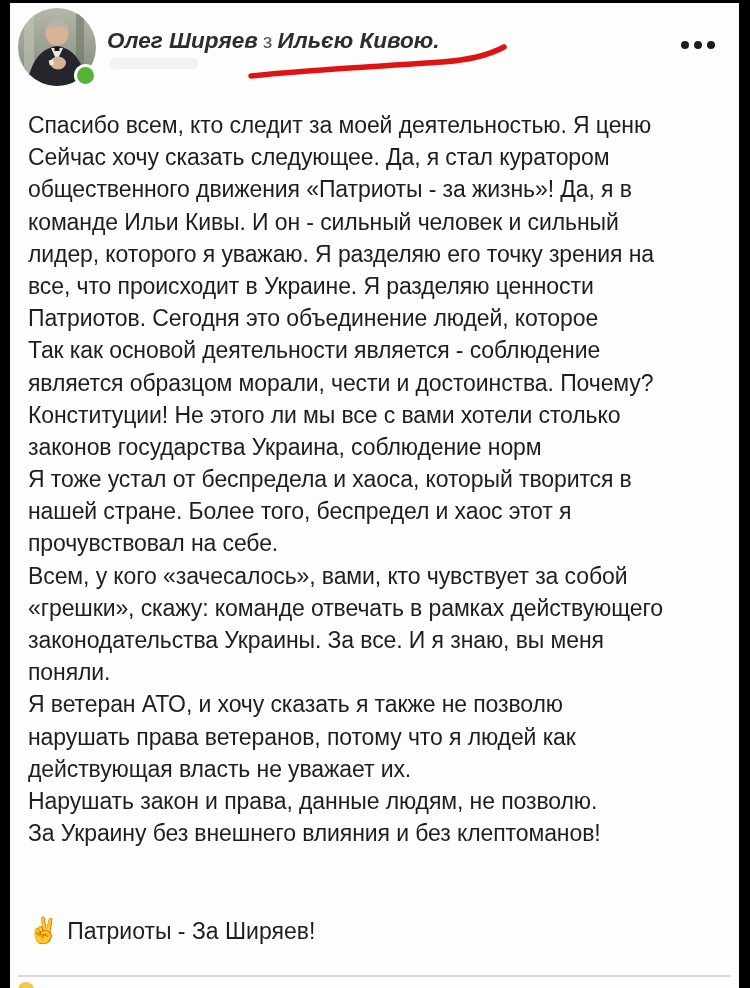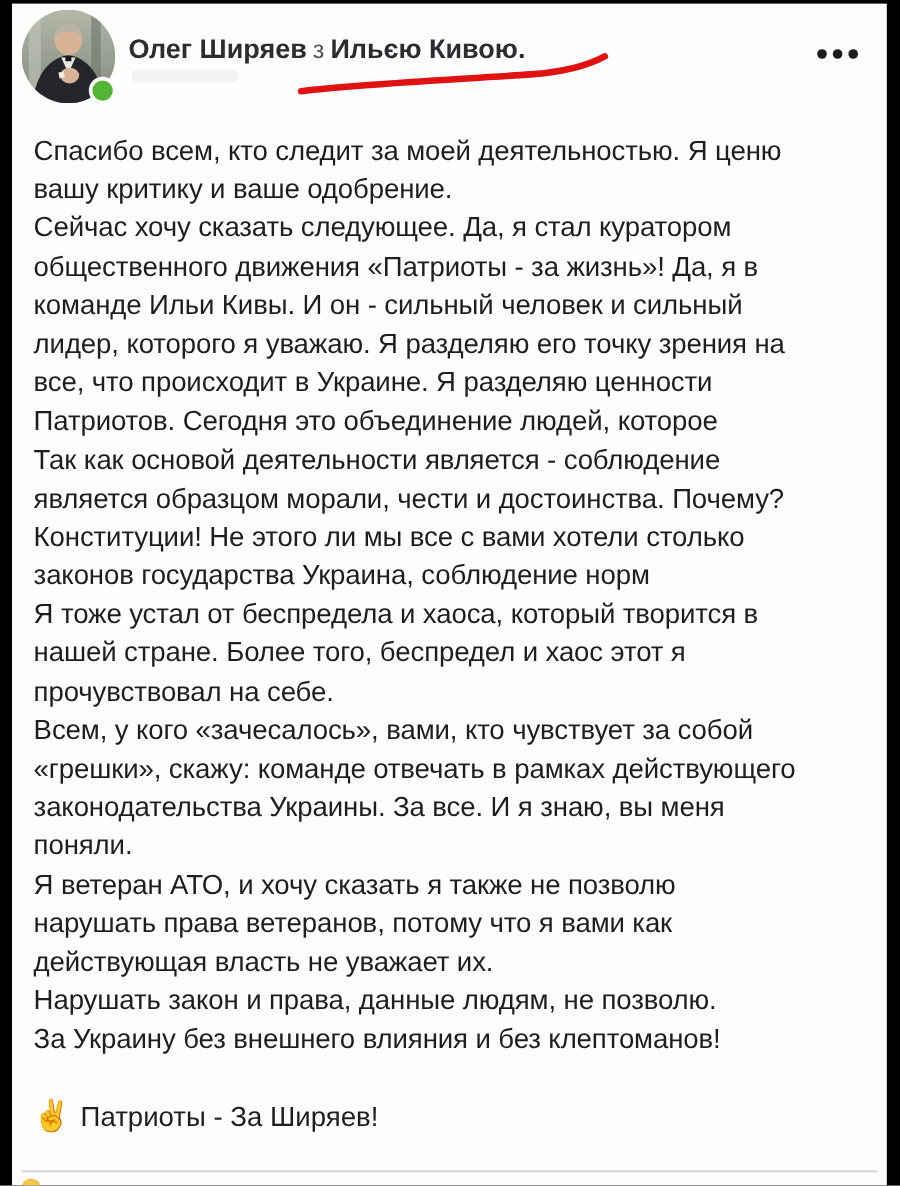--- a/index.html
+++ b/index.html
@@ -29,21 +29,21 @@
     background:var(--presence-green,#54b435);
     border:3px solid #fcfcfc;
     box-sizing:border-box;
   }
   .name-line{
     position:absolute; left:97px; top:24px;
     font-size:22.5px; line-height:27px;
     color:var(--name-dark,#2c2d30);
     white-space:nowrap;
   }
-  .name-line .bold{font-weight:700;}
+  .name-line .bold{font-weight:700;font-style:italic;}
   .name-line .conn{font-weight:400;color:#55585e;margin:0 5px;font-size:21px;}
   .menu-btn{
     position:absolute; right:22px; top:32px;
     display:flex; gap:5px; padding:6px 2px; cursor:pointer;
   }
   .menu-btn i{
     display:block; width:8px; height:8px; border-radius:50%;
     background:#1c1c1c;
   }
   .redline{
@@ -127,40 +127,39 @@
       <i></i>
     </div>
 
     <svg class="redline" viewBox="0 0 264 42">
       <path d="M5,33 C 55,27 140,23 196,19 C 225,17 245,11 258,4" fill="none" stroke="var(--underline-red,#e01212)" stroke-width="5.5" stroke-linecap="round"></path>
     </svg>
   </div>
 
   <div class="bodytext">
       <div class="line">Спасибо всем, кто следит за моей деятельностью. Я ценю</div>
-      <div class="line">вашу критику и ваше одобрение.</div>
       <div class="line">Сейчас хочу сказать следующее. Да, я стал куратором</div>
       <div class="line">общественного движения «Патриоты - за жизнь»! Да, я в</div>
       <div class="line">команде Ильи Кивы. И он - сильный человек и сильный</div>
       <div class="line">лидер, которого я уважаю. Я разделяю его точку зрения на</div>
       <div class="line">все, что происходит в Украине. Я разделяю ценности</div>
       <div class="line">Патриотов. Сегодня это объединение людей, которое</div>
       <div class="line">Так как основой деятельности является - соблюдение</div>
       <div class="line">является образцом морали, чести и достоинства. Почему?</div>
       <div class="line">Конституции! Не этого ли мы все с вами хотели столько</div>
       <div class="line">законов государства Украина, соблюдение норм</div>
       <div class="line">Я тоже устал от беспредела и хаоса, который творится в</div>
       <div class="line">нашей стране. Более того, беспредел и хаос этот я</div>
       <div class="line">прочувствовал на себе.</div>
       <div class="line">Всем, у кого «зачесалось», вами, кто чувствует за собой</div>
       <div class="line">«грешки», скажу: команде отвечать в рамках действующего</div>
       <div class="line">законодательства Украины. За все. И я знаю, вы меня</div>
       <div class="line">поняли.</div>
       <div class="line">Я ветеран АТО, и хочу сказать я также не позволю</div>
-      <div class="line">нарушать права ветеранов, потому что я вами как</div>
+      <div class="line">нарушать права ветеранов, потому что я людей как</div>
       <div class="line">действующая власть не уважает их.</div>
       <div class="line">Нарушать закон и права, данные людям, не позволю.</div>
       <div class="line">За Украину без внешнего влияния и без клептоманов!</div>
     </div>
 
   <div class="footer-line">
     <span class="emoji">✌</span><span>Патриоты - За Ширяев!</span>
   </div>
 
   <div class="divider"></div>

